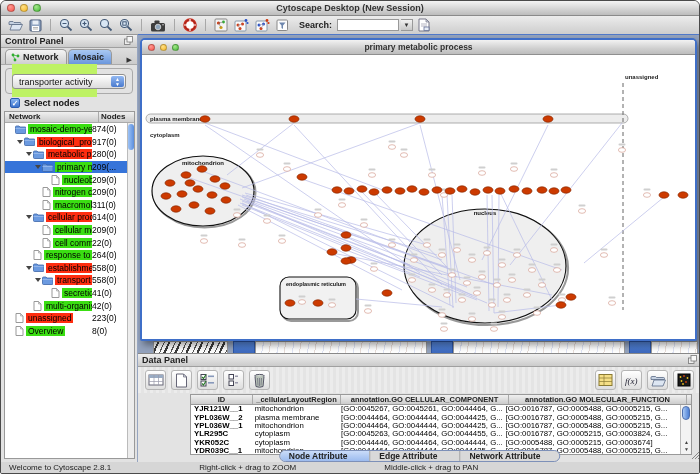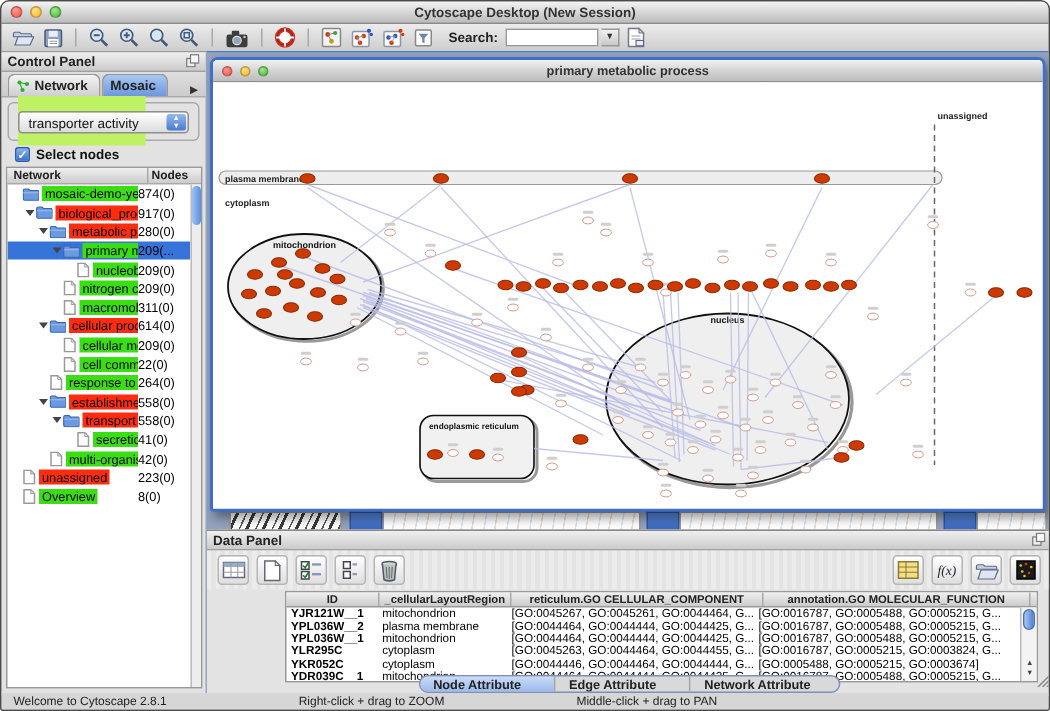--- a/index.html
+++ b/index.html
@@ -824,21 +824,21 @@
                 <circle cx="4.5" cy="8" r="0.9" fill="#e8c020"></circle>
                 <circle cx="9" cy="9" r="0.9" fill="#d24010"></circle>
                 <circle cx="6" cy="11" r="0.9" fill="#e8c020"></circle>
               </svg>
             </span>
         </div>
         <div class="dp-table">
           <div class="thead" id="thead">
               <div class="cid">ID</div>
               <div class="creg">_cellularLayoutRegion</div>
-              <div class="ccomp">reticulum.GO CELLULAR_COMPONENT</div>
+              <div class="ccomp">annotation.GO CELLULAR_COMPONENT</div>
               <div class="cfun">annotation.GO MOLECULAR_FUNCTION</div>
               <div class="cfill"></div>
             </div>
           <div class="tbody" id="tbody">
               <div class="drow">
                 <div class="cid">YJR121W__1</div>
                 <div class="creg">mitochondrion</div>
                 <div class="ccomp">[GO:0045267, GO:0045261, GO:0044464, G...</div>
                 <div class="cfun">[GO:0016787, GO:0005488, GO:0005215, G...</div>
                 <div class="cfill"></div>

